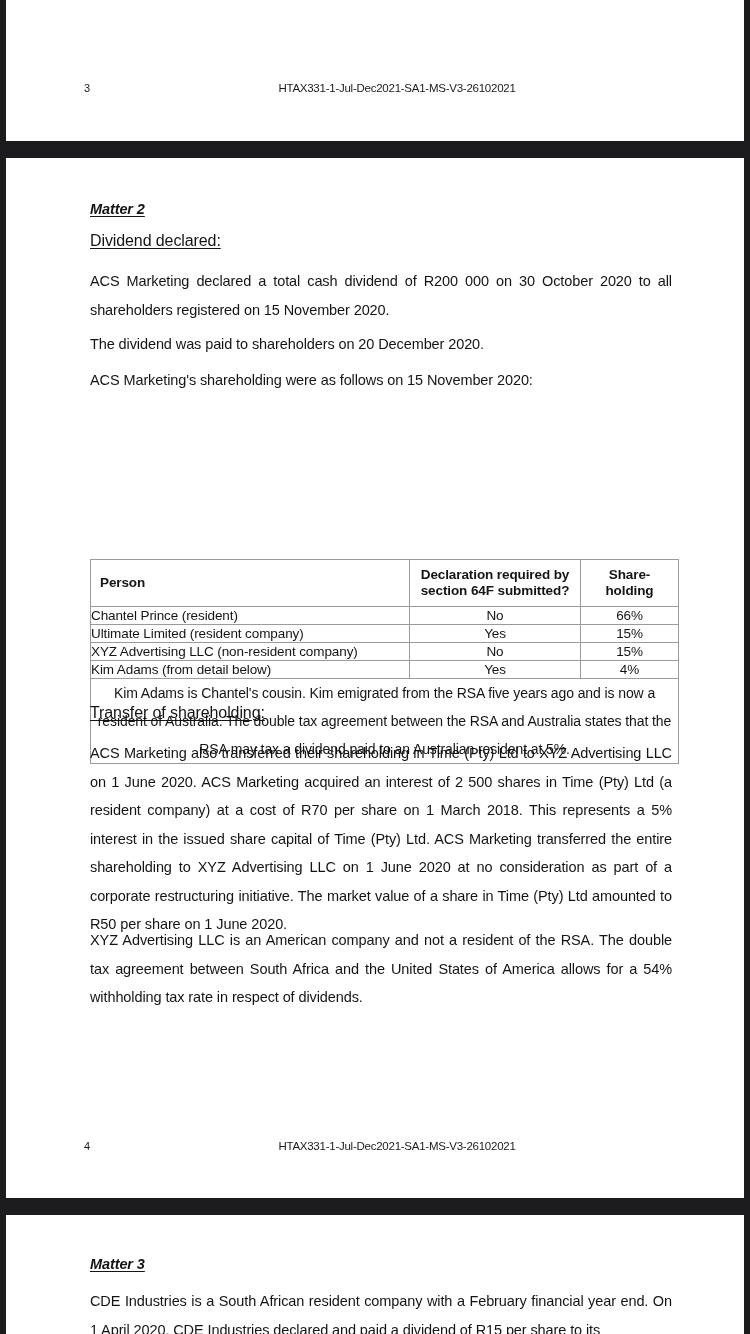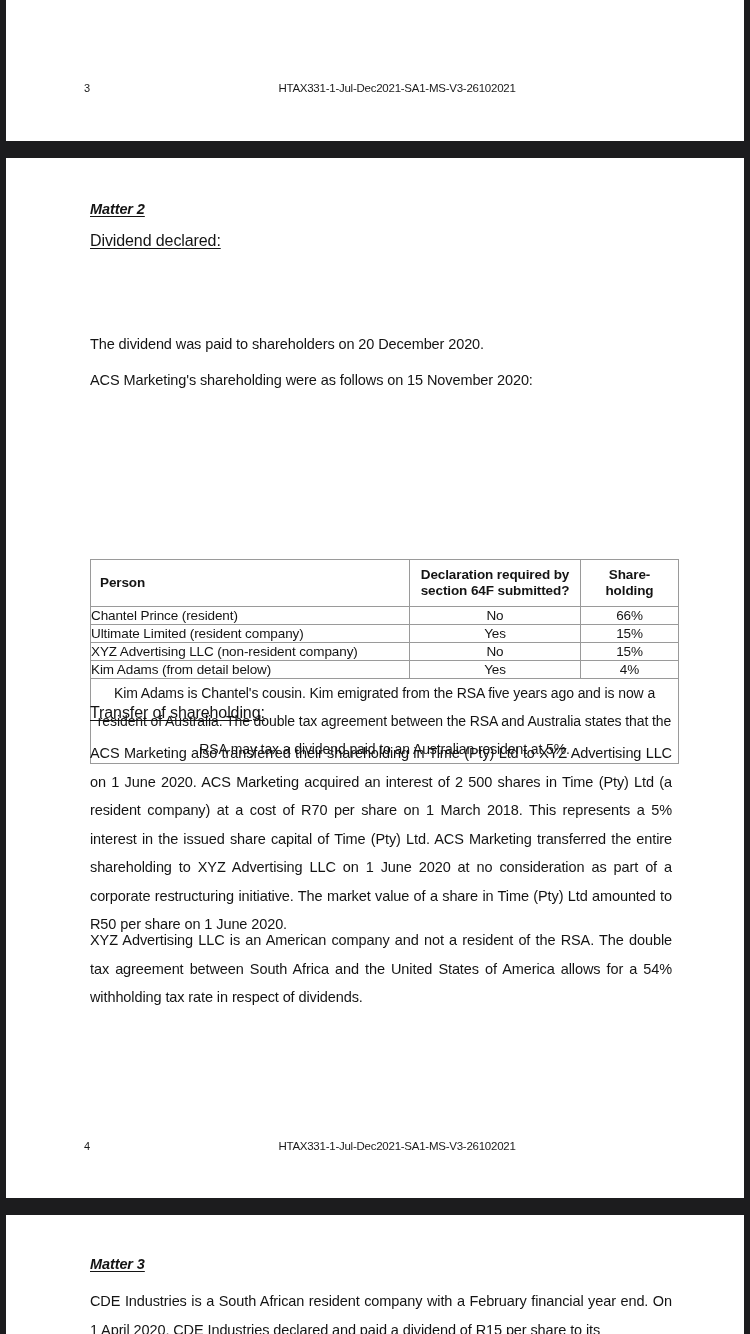--- a/index.html
+++ b/index.html
@@ -154,20 +154,21 @@
   </div>
 
   <div class="band band-1"></div>
 
   <div class="page page-b">
 
     <h2 class="col h-matter" style="top:43px;">Matter 2</h2>
 
     <h3 class="col h-sub" style="top:74px;">Dividend declared:</h3>
 
+    <p class="col para" style="top:109px;">ACS Marketing declared a total cash dividend of R200 000 on 30 October 2020 to all shareholders registered on 15 November 2020.</p>
 
     <p class="col para flush" style="top:172px;">The dividend was paid to shareholders on 20 December 2020.</p>
 
     <p class="col para flush" style="top:208px;">ACS Marketing's shareholding were as follows on 15 November 2020:</p>
 
     <table class="sh">
       <colgroup>
         <col style="width:319px;">
         <col style="width:171px;">
         <col style="width:98px;">

